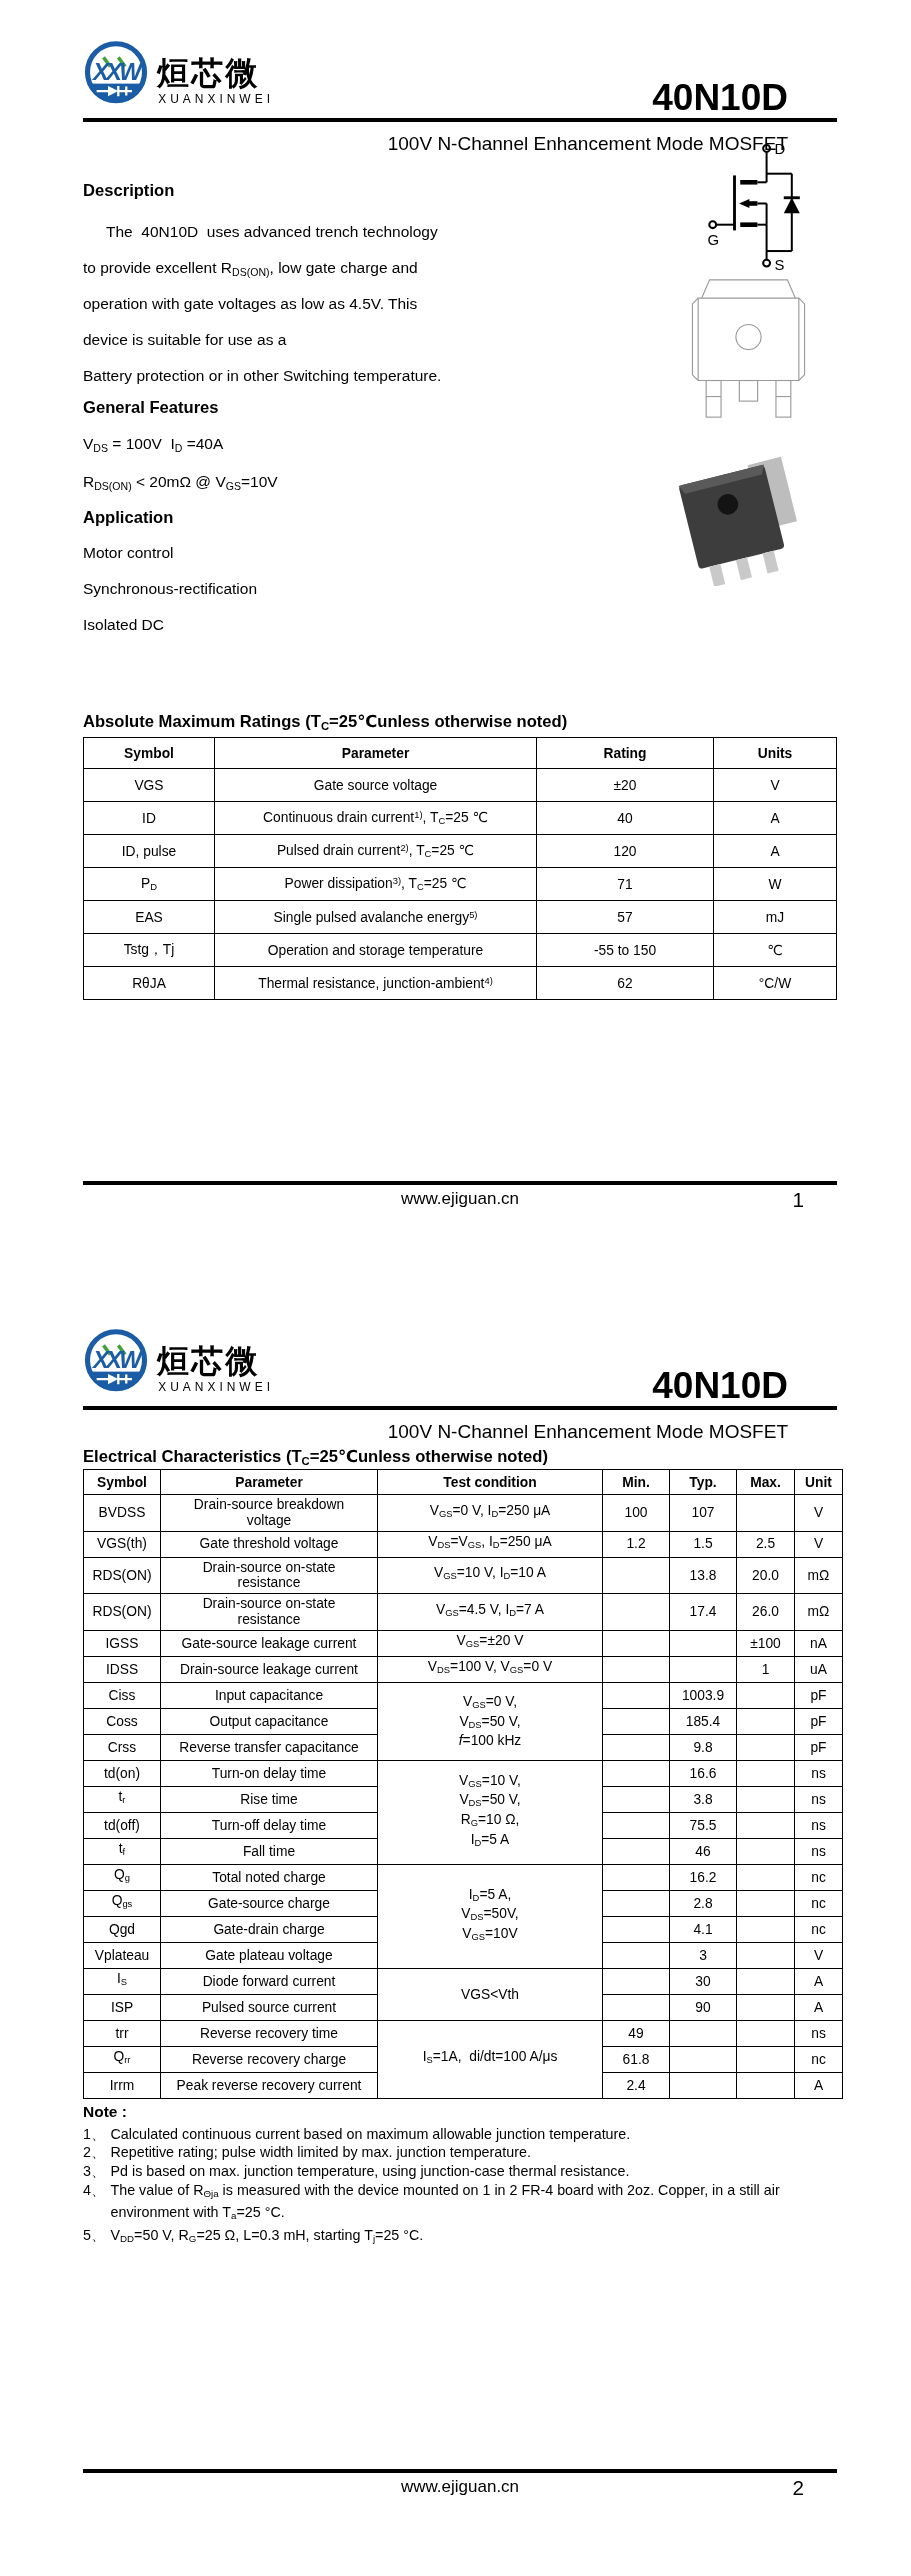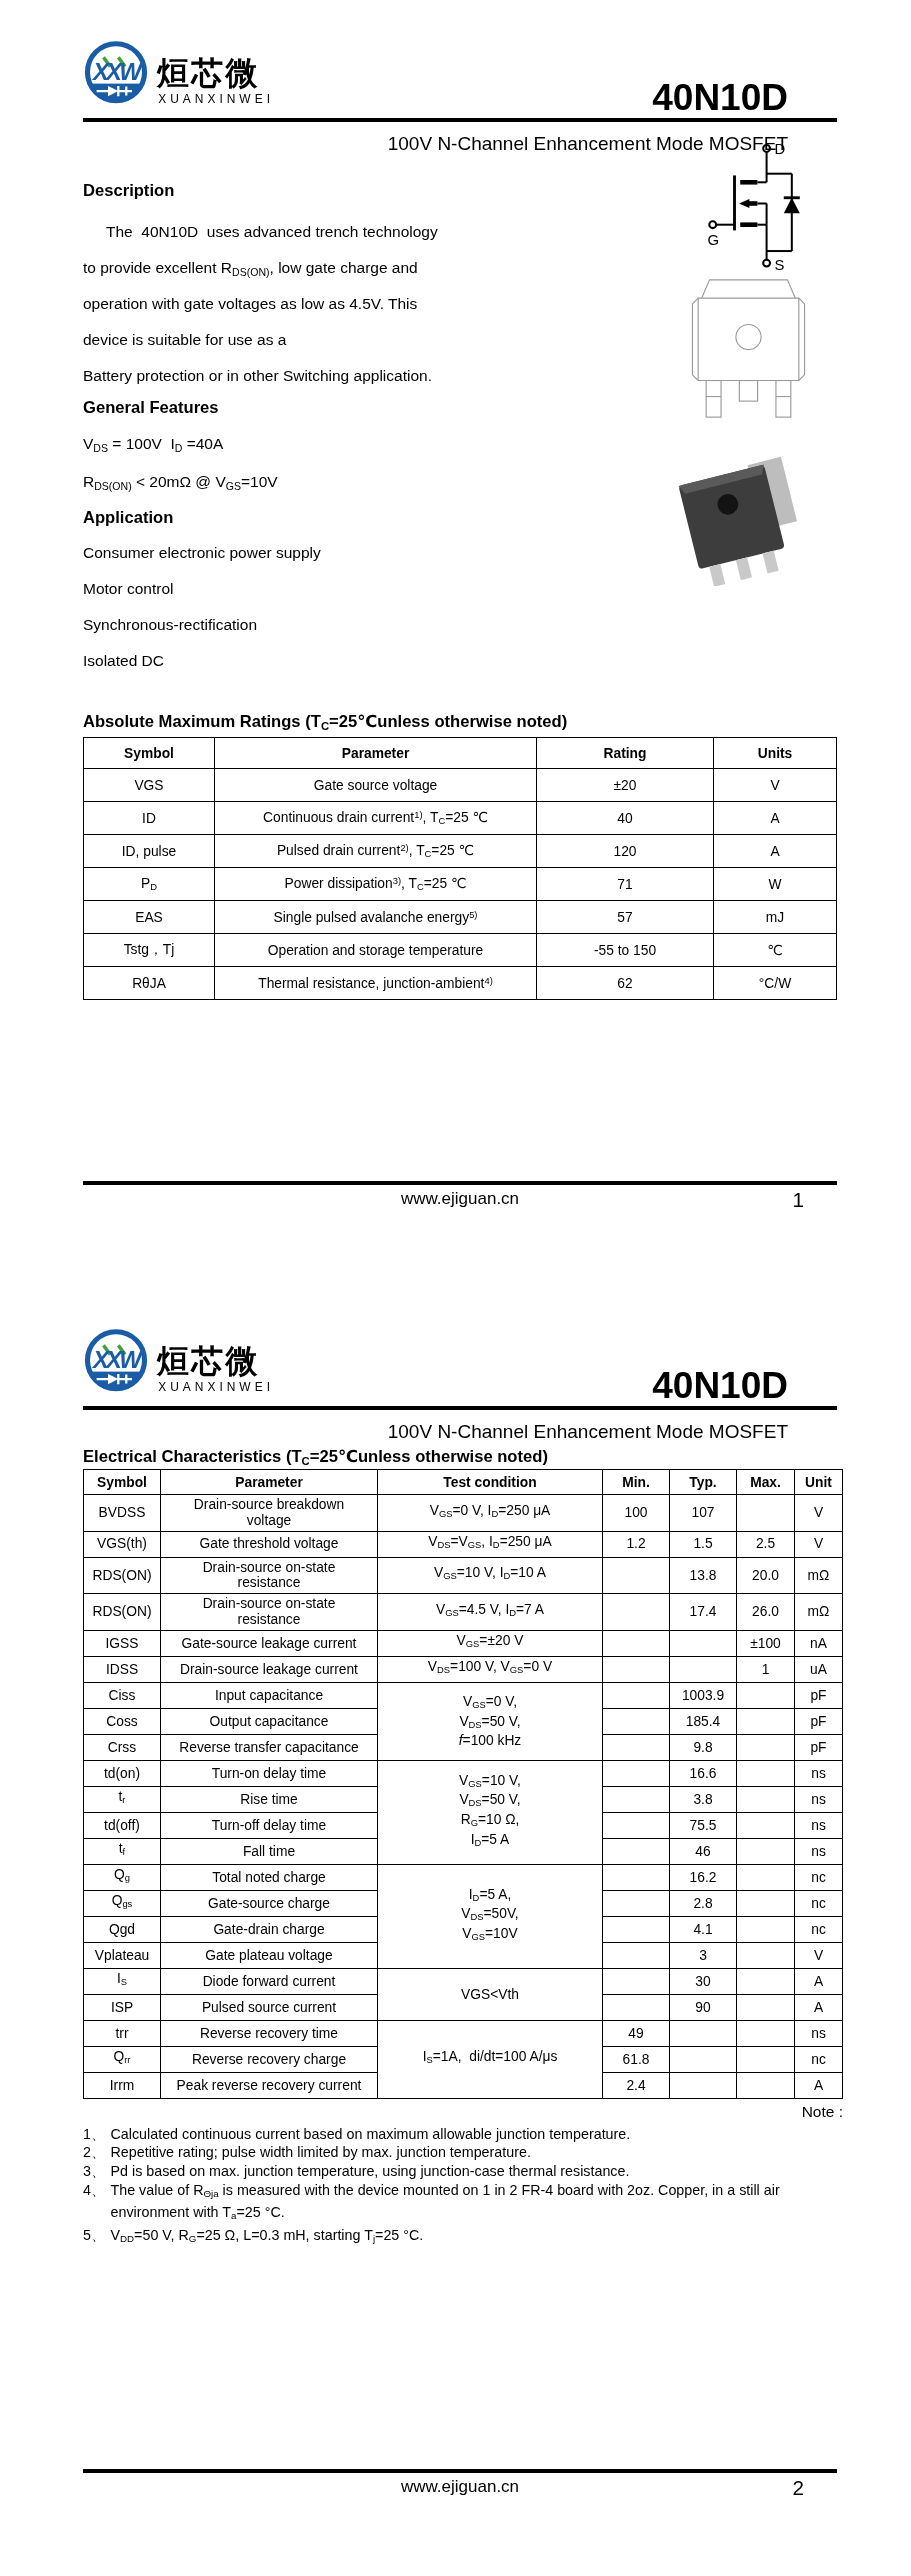--- a/index.html
+++ b/index.html
@@ -55,21 +55,21 @@
   .amr tbody tr { height:33px; }
   .amr thead tr { height:31px; }
 
   .ec-wrap { position:absolute; left:83px; top:181px; width:760px; }
   table.ec { width:760px; }
   .ec tbody tr { height:26px; }
   .ec thead tr { height:25px; }
   .ec td { line-height:15.5px; }
 
   .note-block { margin-top:4.6px; }
-  .note-h { font-size:15.5px; font-weight:normal; margin:1.1px 0 3.4px 0;text-align:right; }
+  .note-h { font-size:15.5px; font-weight:bold; margin:1.1px 0 3.4px 0; }
   .note-item { display:flex; font-size:14.3px; line-height:18px; margin-bottom:0.6px; }
   .note-num { flex:0 0 27.5px; }
   .note-text { flex:1; }
 
   .foot-rule { position:absolute; left:83px; top:1181px; width:754px; height:4px; background:#000; }
   .foot-site { position:absolute; left:83px; top:1189px; width:754px; text-align:center; font-size:17px; }
   .foot-page { position:absolute; right:57px; top:1188px; font-size:20.7px; }
 </style>
 </head>
 <body>
@@ -106,32 +106,31 @@
   <div class="part-number">40N10D</div>
   <div class="head-rule"></div>
   <div class="subtitle">100V N-Channel Enhancement Mode MOSFET</div>
 
   <div class="sec desc-h">Description</div>
   <div class="desc-lines">
     <div class="bline indent">The&nbsp; 40N10D&nbsp; uses advanced trench technology</div>
     <div class="bline">to provide excellent R<sub>DS(ON)</sub>, low gate charge and</div>
     <div class="bline">operation with gate voltages as low as 4.5V. This</div>
     <div class="bline">device is suitable for use as a</div>
-    <div class="bline">Battery protection or in other Switching application.</div>
+    <div class="bline">Battery protection or in other Switching temperature.</div>
   </div>
 
   <div class="sec gf-h">General Features</div>
   <div class="gf-lines">
     <div class="bline">V<sub>DS</sub> = 100V&nbsp; I<sub>D</sub> =40A</div>
     <div class="bline">R<sub>DS(ON)</sub> &lt; 20mΩ @ V<sub>GS</sub>=10V</div>
   </div>
 
   <div class="sec app-h">Application</div>
   <div class="app-lines">
-    <div class="bline">Consumer electronic power supply</div>
     <div class="bline">Motor control</div>
     <div class="bline">Synchronous-rectification</div>
     <div class="bline">Isolated DC</div>
   </div>
 
   <svg class="mosfet" width="106" height="131" viewBox="0 0 185 228">
     <g stroke="#000" stroke-width="3.5" fill="none">
       <circle cx="104" cy="11" r="6"></circle>
       <line x1="104" y1="17" x2="104" y2="70"></line>
       <line x1="88" y1="70" x2="104" y2="70"></line>

